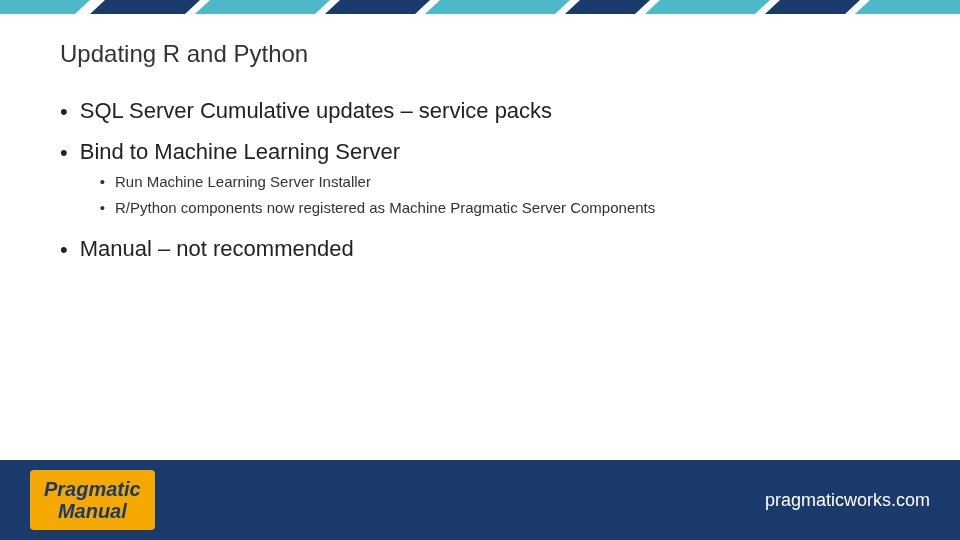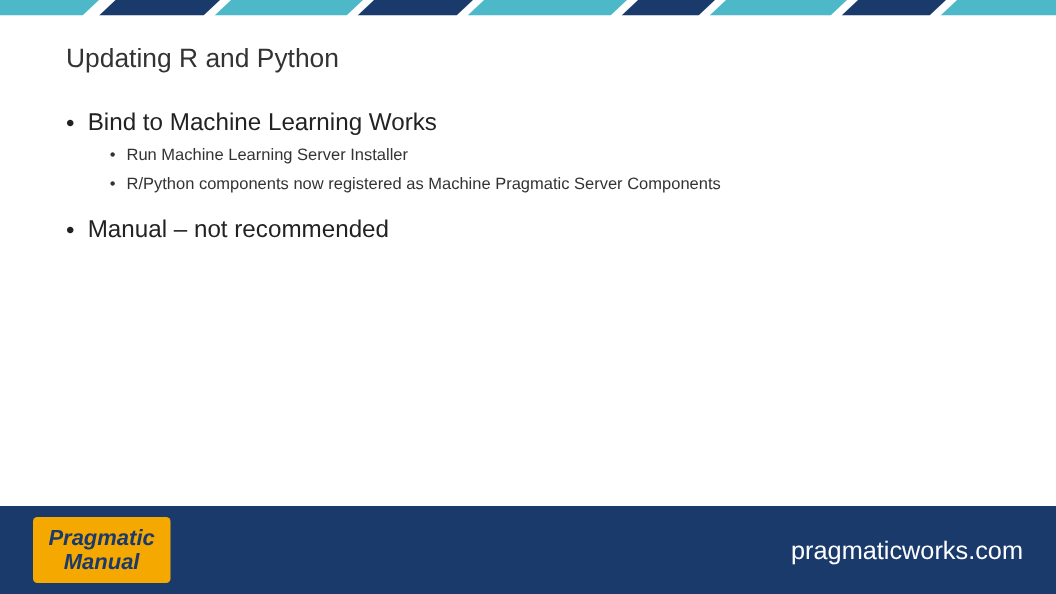--- a/index.html
+++ b/index.html
@@ -117,21 +117,21 @@
       font-weight: 700;
       font-style: italic;
       color: #1a3a6b;
       display: block;
       line-height: 1.1;
       text-align: center;
     }
 
     .footer-url {
       color: #ffffff;
-      font-size: 23px;
+      font-size: 18px;
       font-weight: 500;
       text-align: right;
     }
 
     
     .top-decoration {
       position: absolute;
       top: 0;
       left: 0;
       width: 100%;
@@ -155,22 +155,25 @@
     <polygon points="780,0 860,0 845,14 765,14" fill="#1a3a6b"></polygon>
     <polygon points="870,0 980,0 980,14 855,14" fill="#4db8c8"></polygon>
   </svg>
 </div>
 
 <div class="content">
   <h1 class="slide-title">Updating R and Python</h1>
 
   <ul class="bullet-list">
     <li>
+      <span>SQL Server Cumulative updates – service packs</span>
+    </li>
+    <li>
       <div>
-        <span>Bind to Machine Learning Works</span>
+        <span>Bind to Machine Learning Server</span>
         <ul class="sub-bullet-list">
           <li>
             <span>Run Machine Learning Server Installer</span>
           </li>
           <li>
             <span>R/Python components now registered as Machine Pragmatic Server Components</span>
           </li>
         </ul>
       </div>
     </li>

